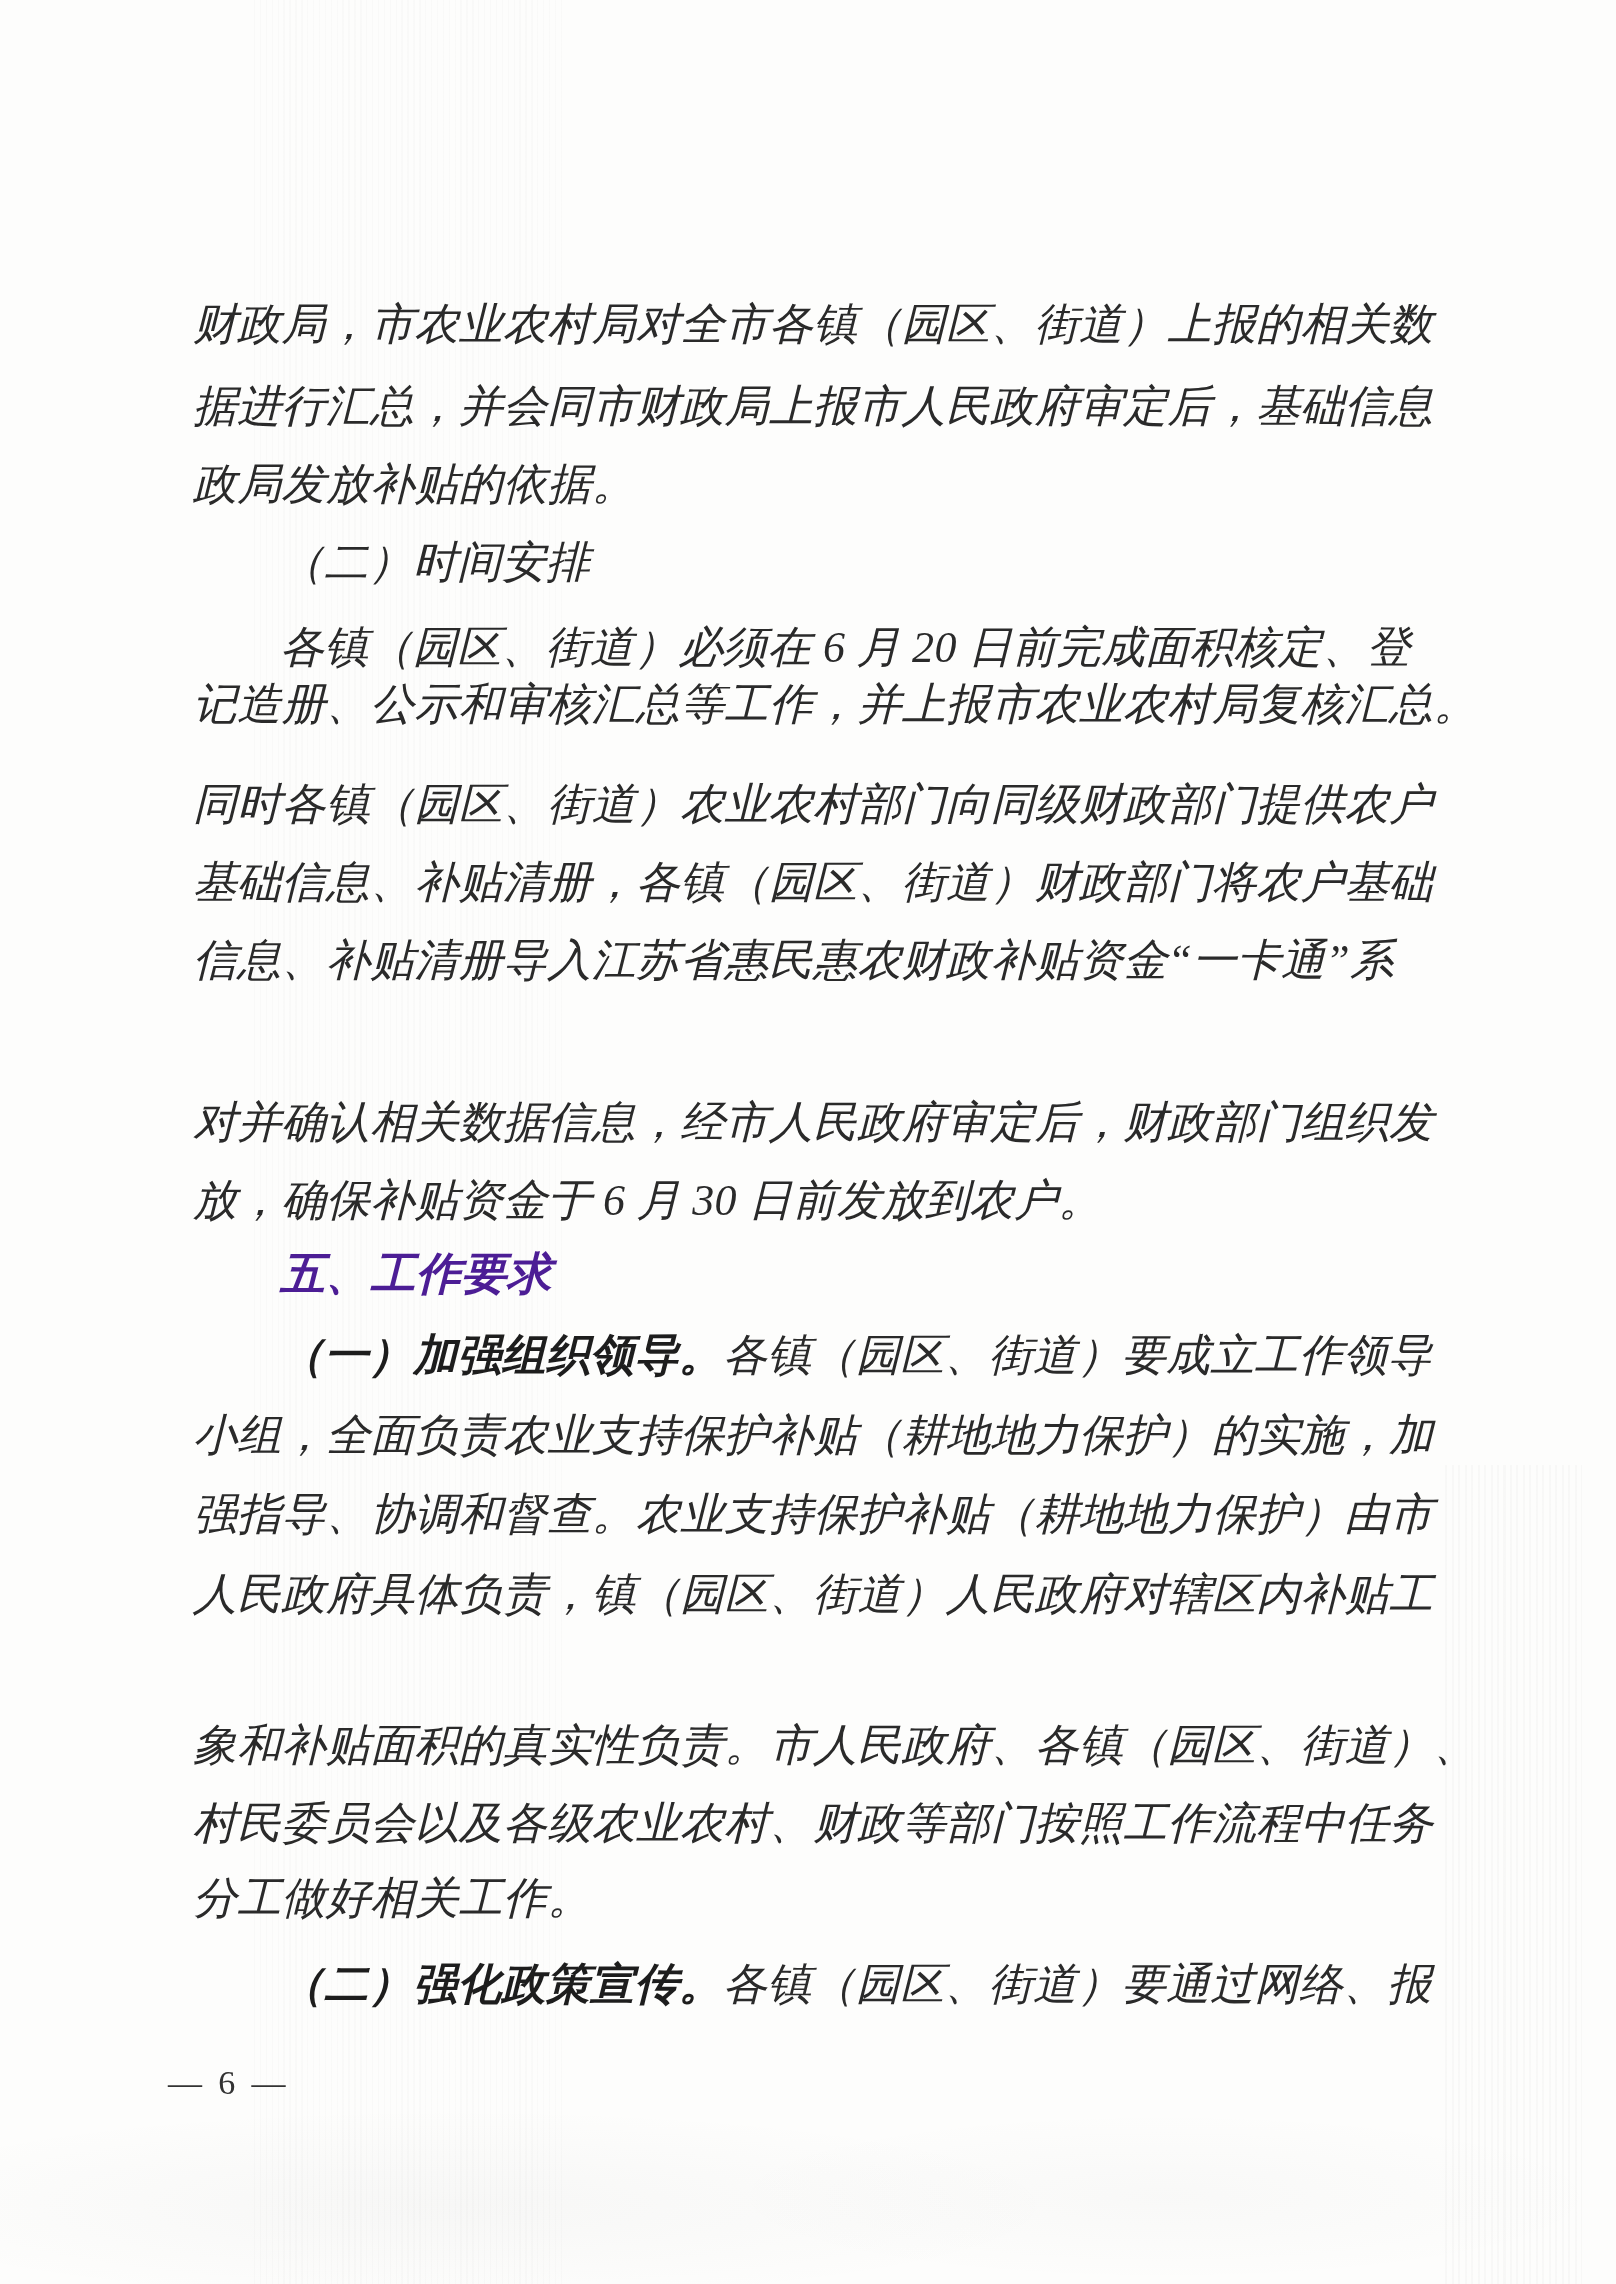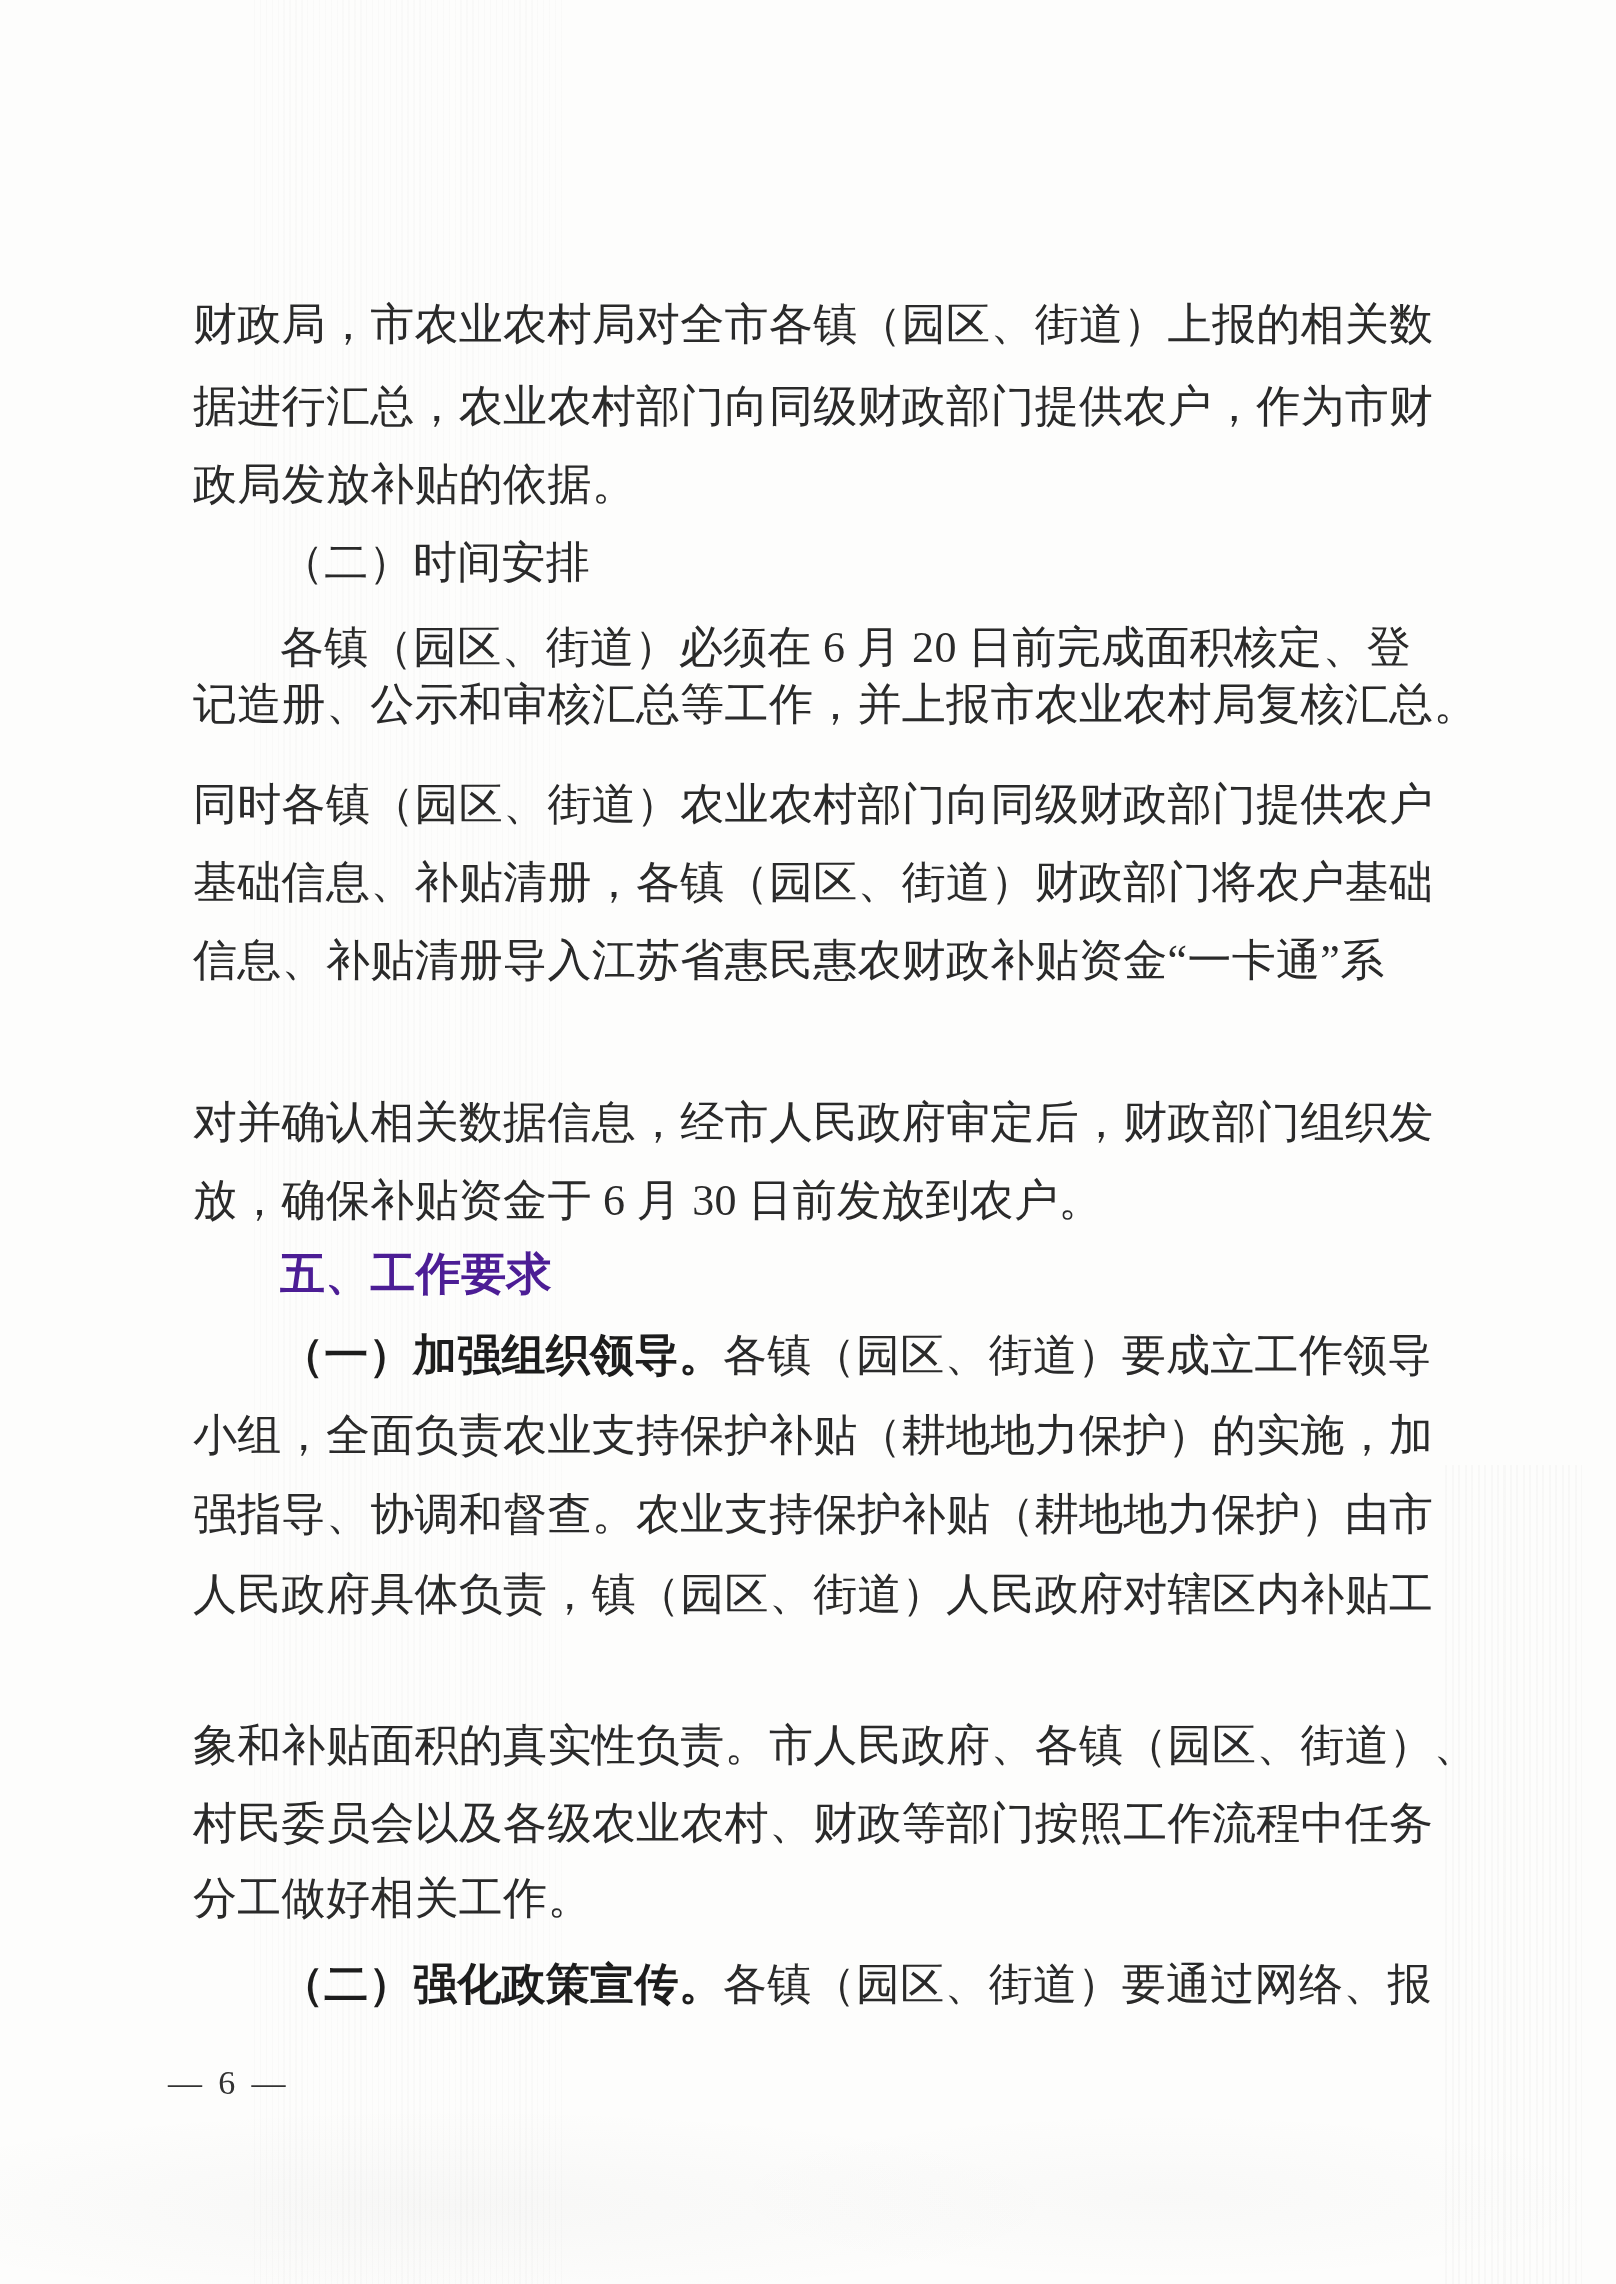--- a/index.html
+++ b/index.html
@@ -44,20 +44,21 @@
   .line {
     position: absolute;
     left: 193px;
     width: 1226px;
     height: 78px;
     line-height: 78px;
     font-size: 44px;
     color: #2a2a2a;
     white-space: nowrap;
     letter-spacing: 0.3px;
+    font-style: italic;
   }
   .indent { text-indent: 87px; }
   .sec {
     font-family: "Liberation Sans", "DejaVu Sans", sans-serif;
     font-weight: 700;
     color: #4c1d95;
     font-size: 45px;
   }
   .pfx { font-weight: 700; color: #1d1d1d; }
   .pageno {
@@ -75,21 +76,21 @@
 </head>
 <body>
 
 <div class="page">
 
   <div class="streaks-left"></div>
   <div class="streaks-right"></div>
   <div class="mottle-bottom"></div>
 
   <div class="line" style="top:286px">财政局，市农业农村局对全市各镇（园区、街道）上报的相关数</div>
-  <div class="line" style="top:368px">据进行汇总，农业农村部门向同级财政部门提供农户，作为市财</div>
+  <div class="line" style="top:368px">据进行汇总，并会同市财政局上报市人民政府审定后，基础信息</div>
   <div class="line" style="top:446px">政局发放补贴的依据。</div>
   <div class="line indent" style="top:524px">（二）时间安排</div>
   <div class="line indent" style="top:609px">各镇（园区、街道）必须在 6 月 20 日前完成面积核定、登</div>
   <div class="line" style="top:666px">记造册、公示和审核汇总等工作，并上报市农业农村局复核汇总。</div>
   <div class="line" style="top:766px">同时各镇（园区、街道）农业农村部门向同级财政部门提供农户</div>
   <div class="line" style="top:844px">基础信息、补贴清册，各镇（园区、街道）财政部门将农户基础</div>
   <div class="line" style="top:922px">信息、补贴清册导入江苏省惠民惠农财政补贴资金“一卡通”系</div>
   <div class="line" style="top:1084px">对并确认相关数据信息，经市人民政府审定后，财政部门组织发</div>
   <div class="line" style="top:1162px">放，确保补贴资金于 6 月 30 日前发放到农户。</div>
   <div class="line indent sec" style="top:1235px">五、工作要求</div>

